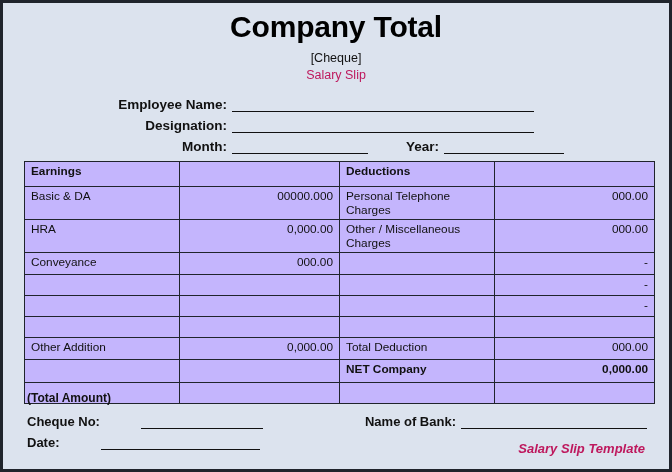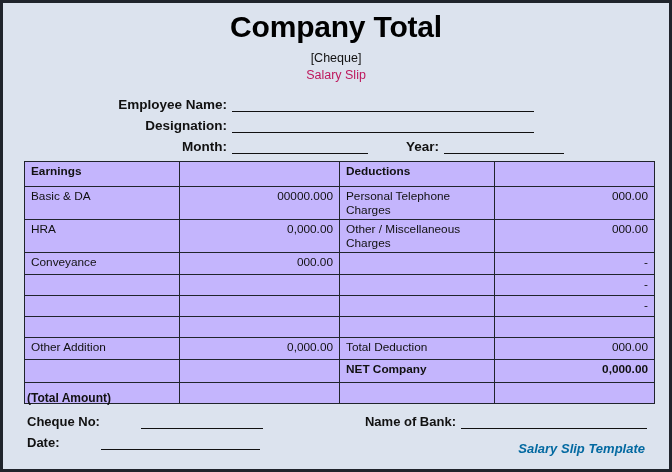--- a/index.html
+++ b/index.html
@@ -160,21 +160,21 @@
     align-items: flex-end;
     padding-right: 4px;
   }
   .template-credit {
     position: absolute;
     right: 24px;
     top: 438px;
     font-size: 13px;
     font-weight: bold;
     font-style: italic;
-    color: #0369a1;
+    color: #be185d;
   }
 </style>
 </head>
 <body>
 
 <div id="page">
 
   <div class="doc-header">
     <div class="company-name">Company Total</div>
     <div class="address-line">[Cheque]</div>

